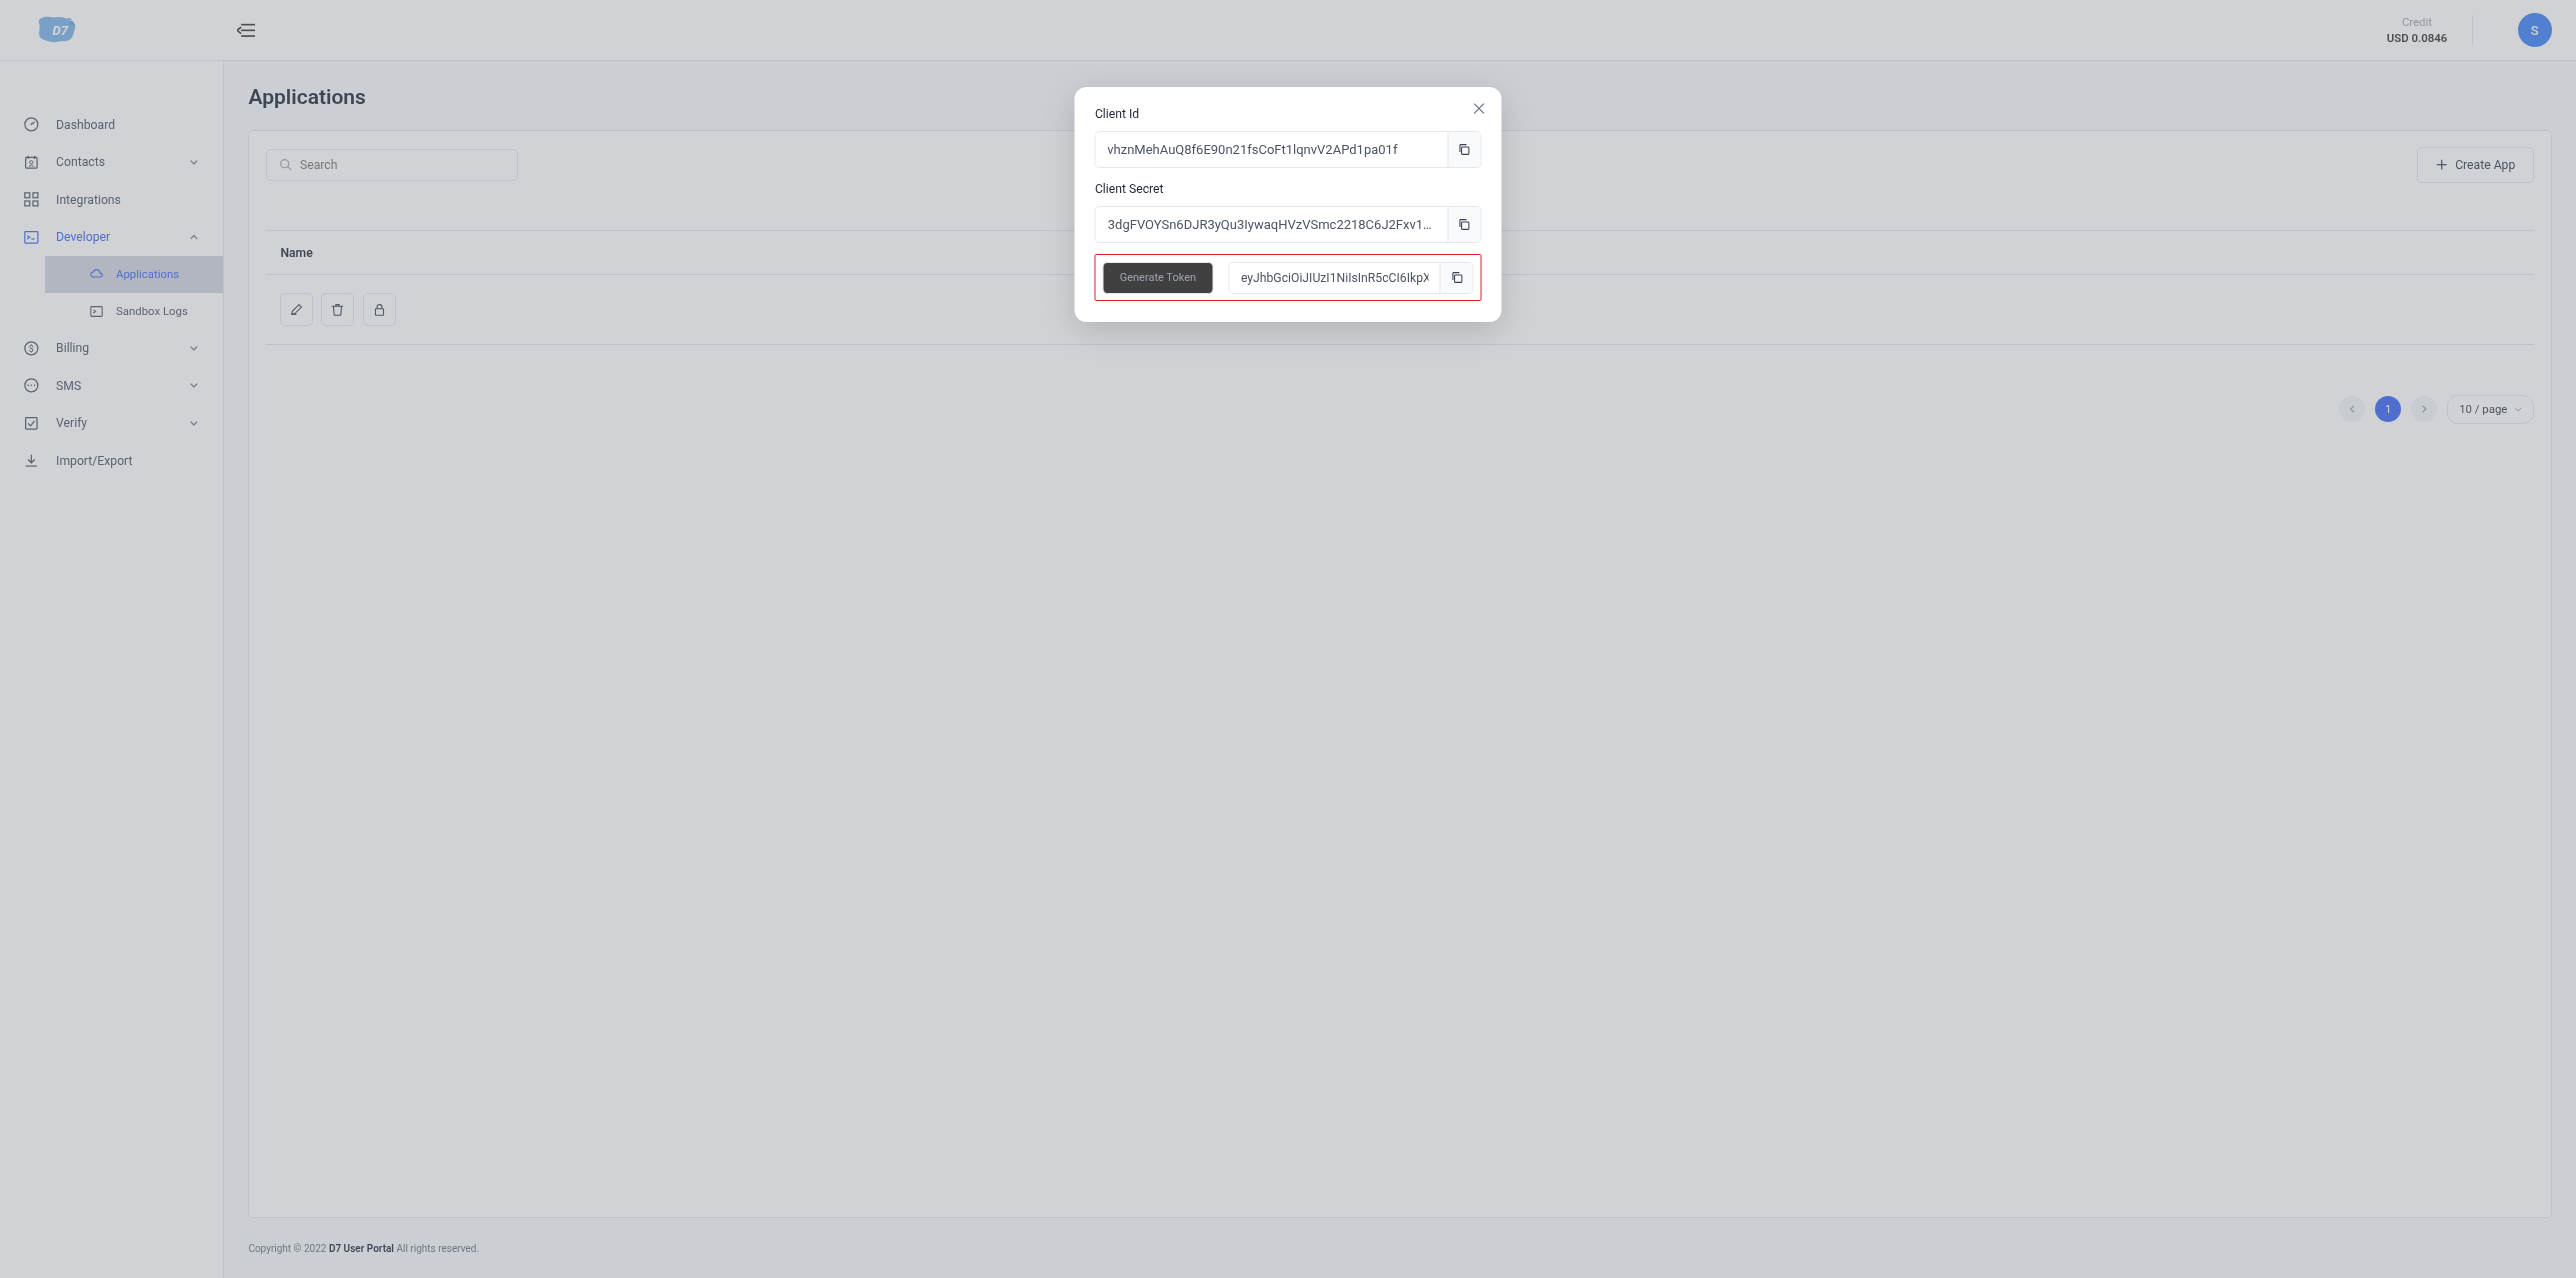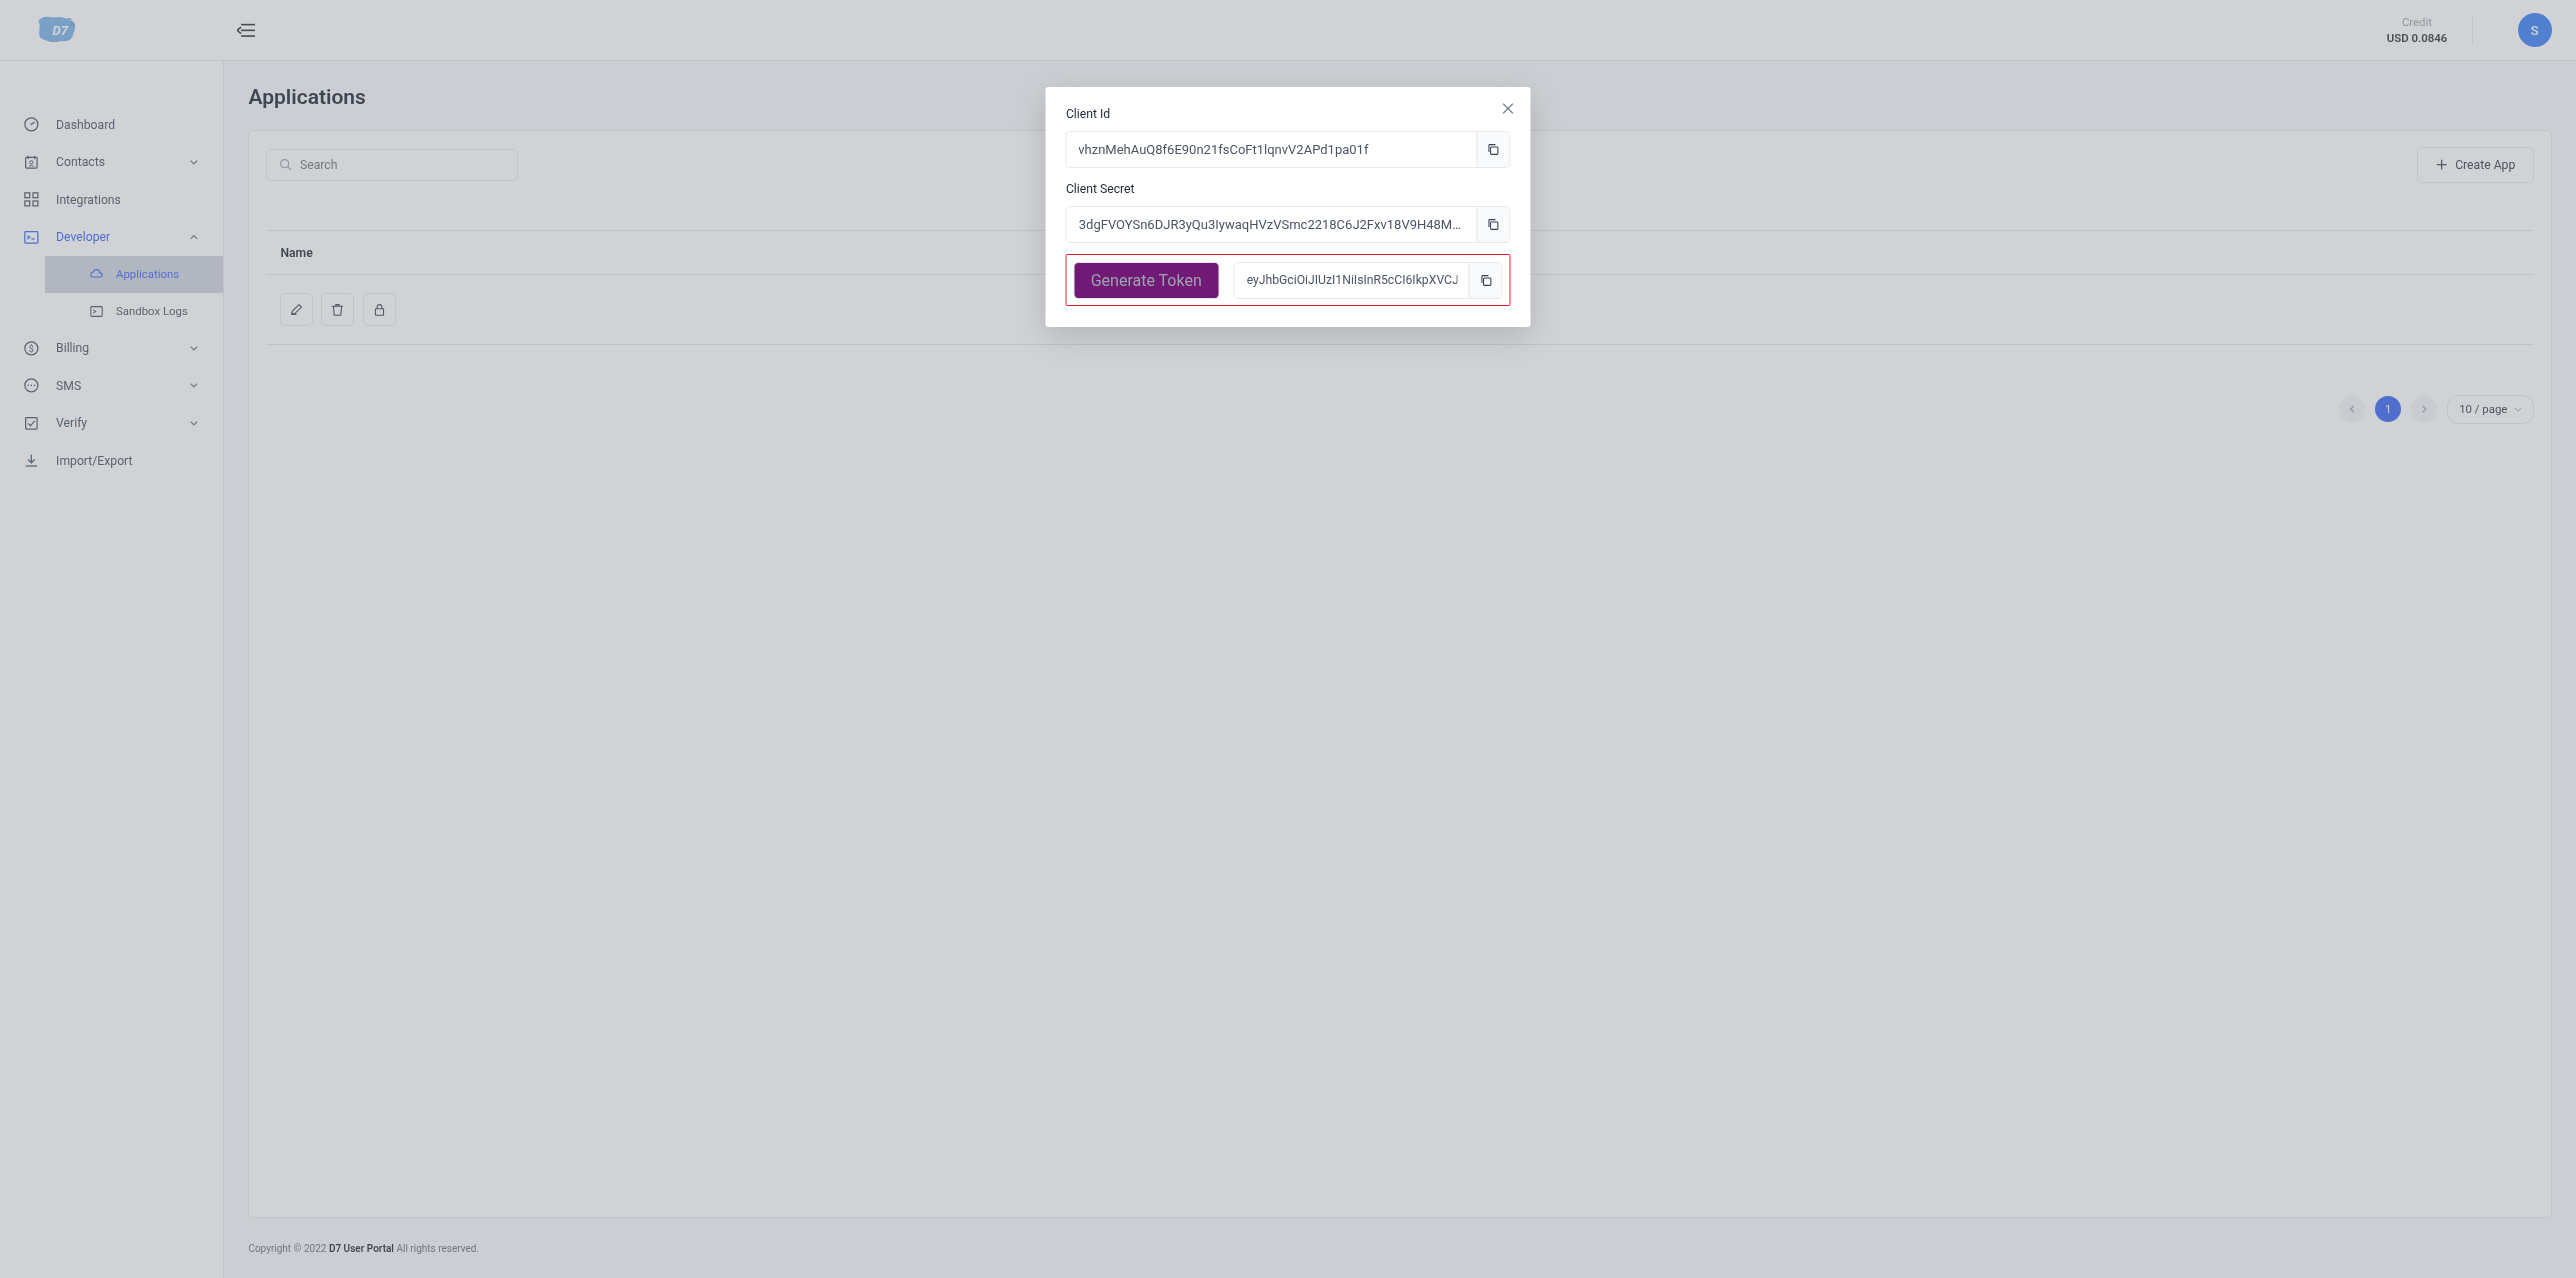--- a/index.html
+++ b/index.html
@@ -336,23 +336,23 @@
       font-weight: 600;
       color: #1f2937;
     }
     
     
     .modal {
       position: fixed;
       left: 50%;
       top: 87px;
       transform: translateX(-50%);
-      width: 485px;
+      width: 427px;
       background: #fff;
-      border-radius: 3px;
+      border-radius: 12px;
       padding: 20.4px 20.4px 20.4px 20.4px;
       z-index: 200;
       box-shadow: 0 8.1px 33px rgba(0,0,0,0.15);
     }
     
     .modal-close {
       position: absolute;
       top: 14.7px;
       right: 16.3px;
       color: #6b7280;
@@ -401,25 +401,25 @@
       display: flex;
       gap: 14.7px;
       border: 1.6px solid #e11d2e;
       padding: 6.5px;
       border-radius: 1.6px;
       margin-top: -3.3px;
     }
     
     .generate-btn {
       padding: 8.1px 16.3px;
-      background: #701a75;
+      background: #404040;
       border: 0.8px solid #e5e7eb;
       border-radius: 4.9px;
       color: #9ca3af;
-      font-size: 16px;
+      font-size: 11px;
       cursor: pointer;
     }
     
     .token-input-group {
       flex: 1;
       display: flex;
       border: 0.8px solid #e5e7eb;
       border-radius: 4.9px;
       overflow: hidden;
     }

